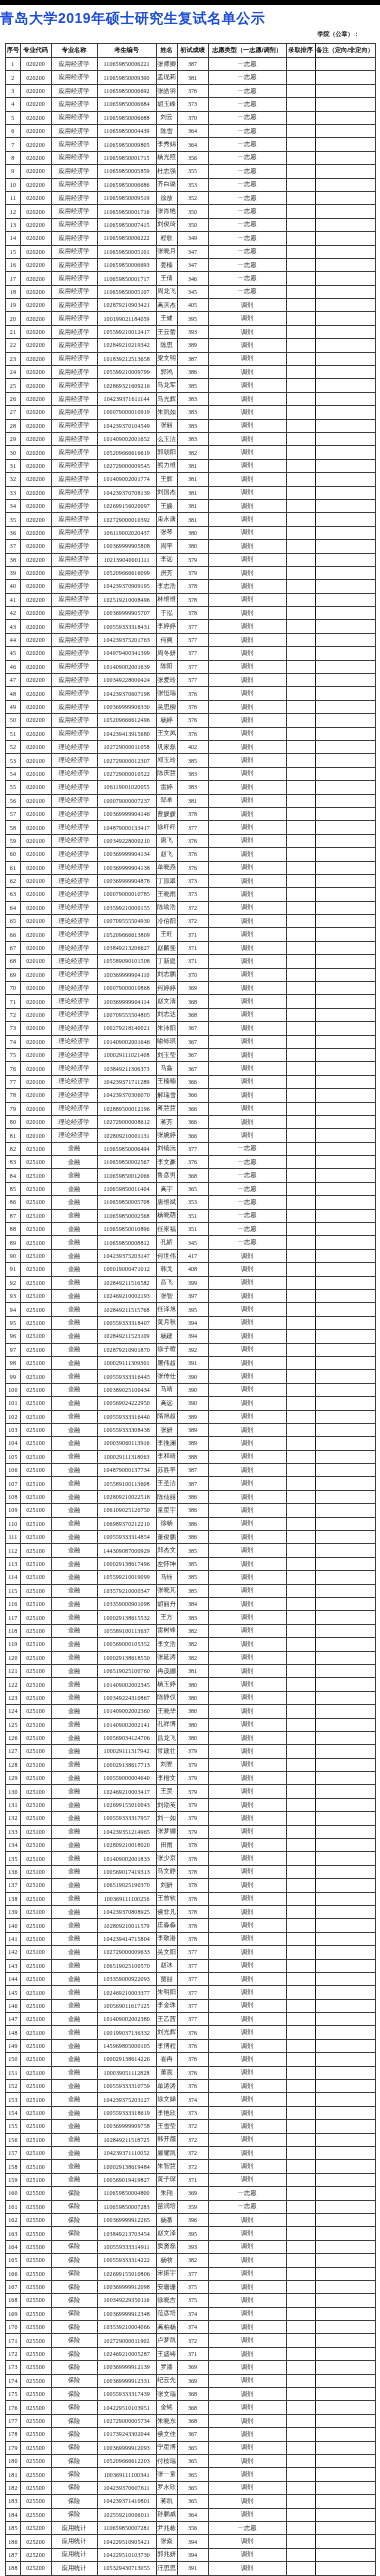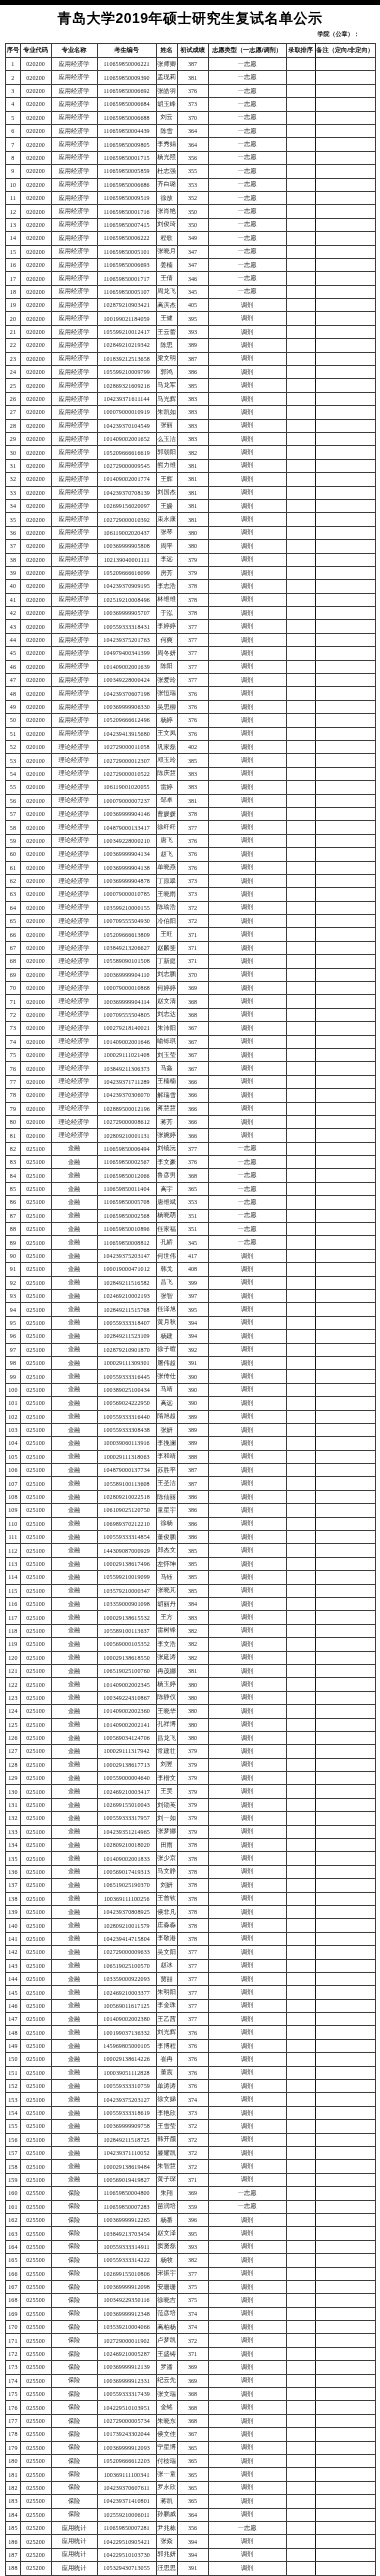--- a/index.html
+++ b/index.html
@@ -1,18 +1,18 @@
 <!DOCTYPE html>
 <html style="font-size:8.2px"><head>
 <meta charset="utf-8">
 <style>
   html,body{margin:0;padding:0;background:#ffffff;}
   body{width:380px;font-family:"Liberation Sans",sans-serif;color:#1c1c1c;}
   .topbar{height:5.2px;background:#000;width:380px;}
-  .title{font-size:14px;font-weight:900;text-align:center;margin:5.2px 0 2.1px 0;letter-spacing:0.5px;color:#000000;}
+  .title{font-size:14px;font-weight:900;text-align:left;margin:5.2px 0 2.1px 0;letter-spacing:0.5px;color:#1d4ed8;}
   .seal{font-size:6px;font-weight:bold;text-align:right;padding-right:20.6px;margin:0 0 3.6px 0;color:#111;}
   table{border-collapse:collapse;table-layout:fixed;width:370px;margin-left:5.2px;margin-bottom:3.1px;}
   th,td{border:0.5px solid #3c3c3c;text-align:center;vertical-align:middle;overflow:hidden;white-space:nowrap;padding:0;}
   th{font-size:6.2px;font-weight:bold;height:13px;color:#111;}
   td{font-size:6.2px;height:12.4px;color:#222;}
   td.num{font-family:"Liberation Serif","DejaVu Serif",serif;font-size:6px;letter-spacing:0.1px;}
   th:nth-child(8),td:nth-child(8){border-left:1px solid #161616;border-right:1px solid #161616;}
   tr{page-break-inside:avoid;}
 </style>
 </head>

